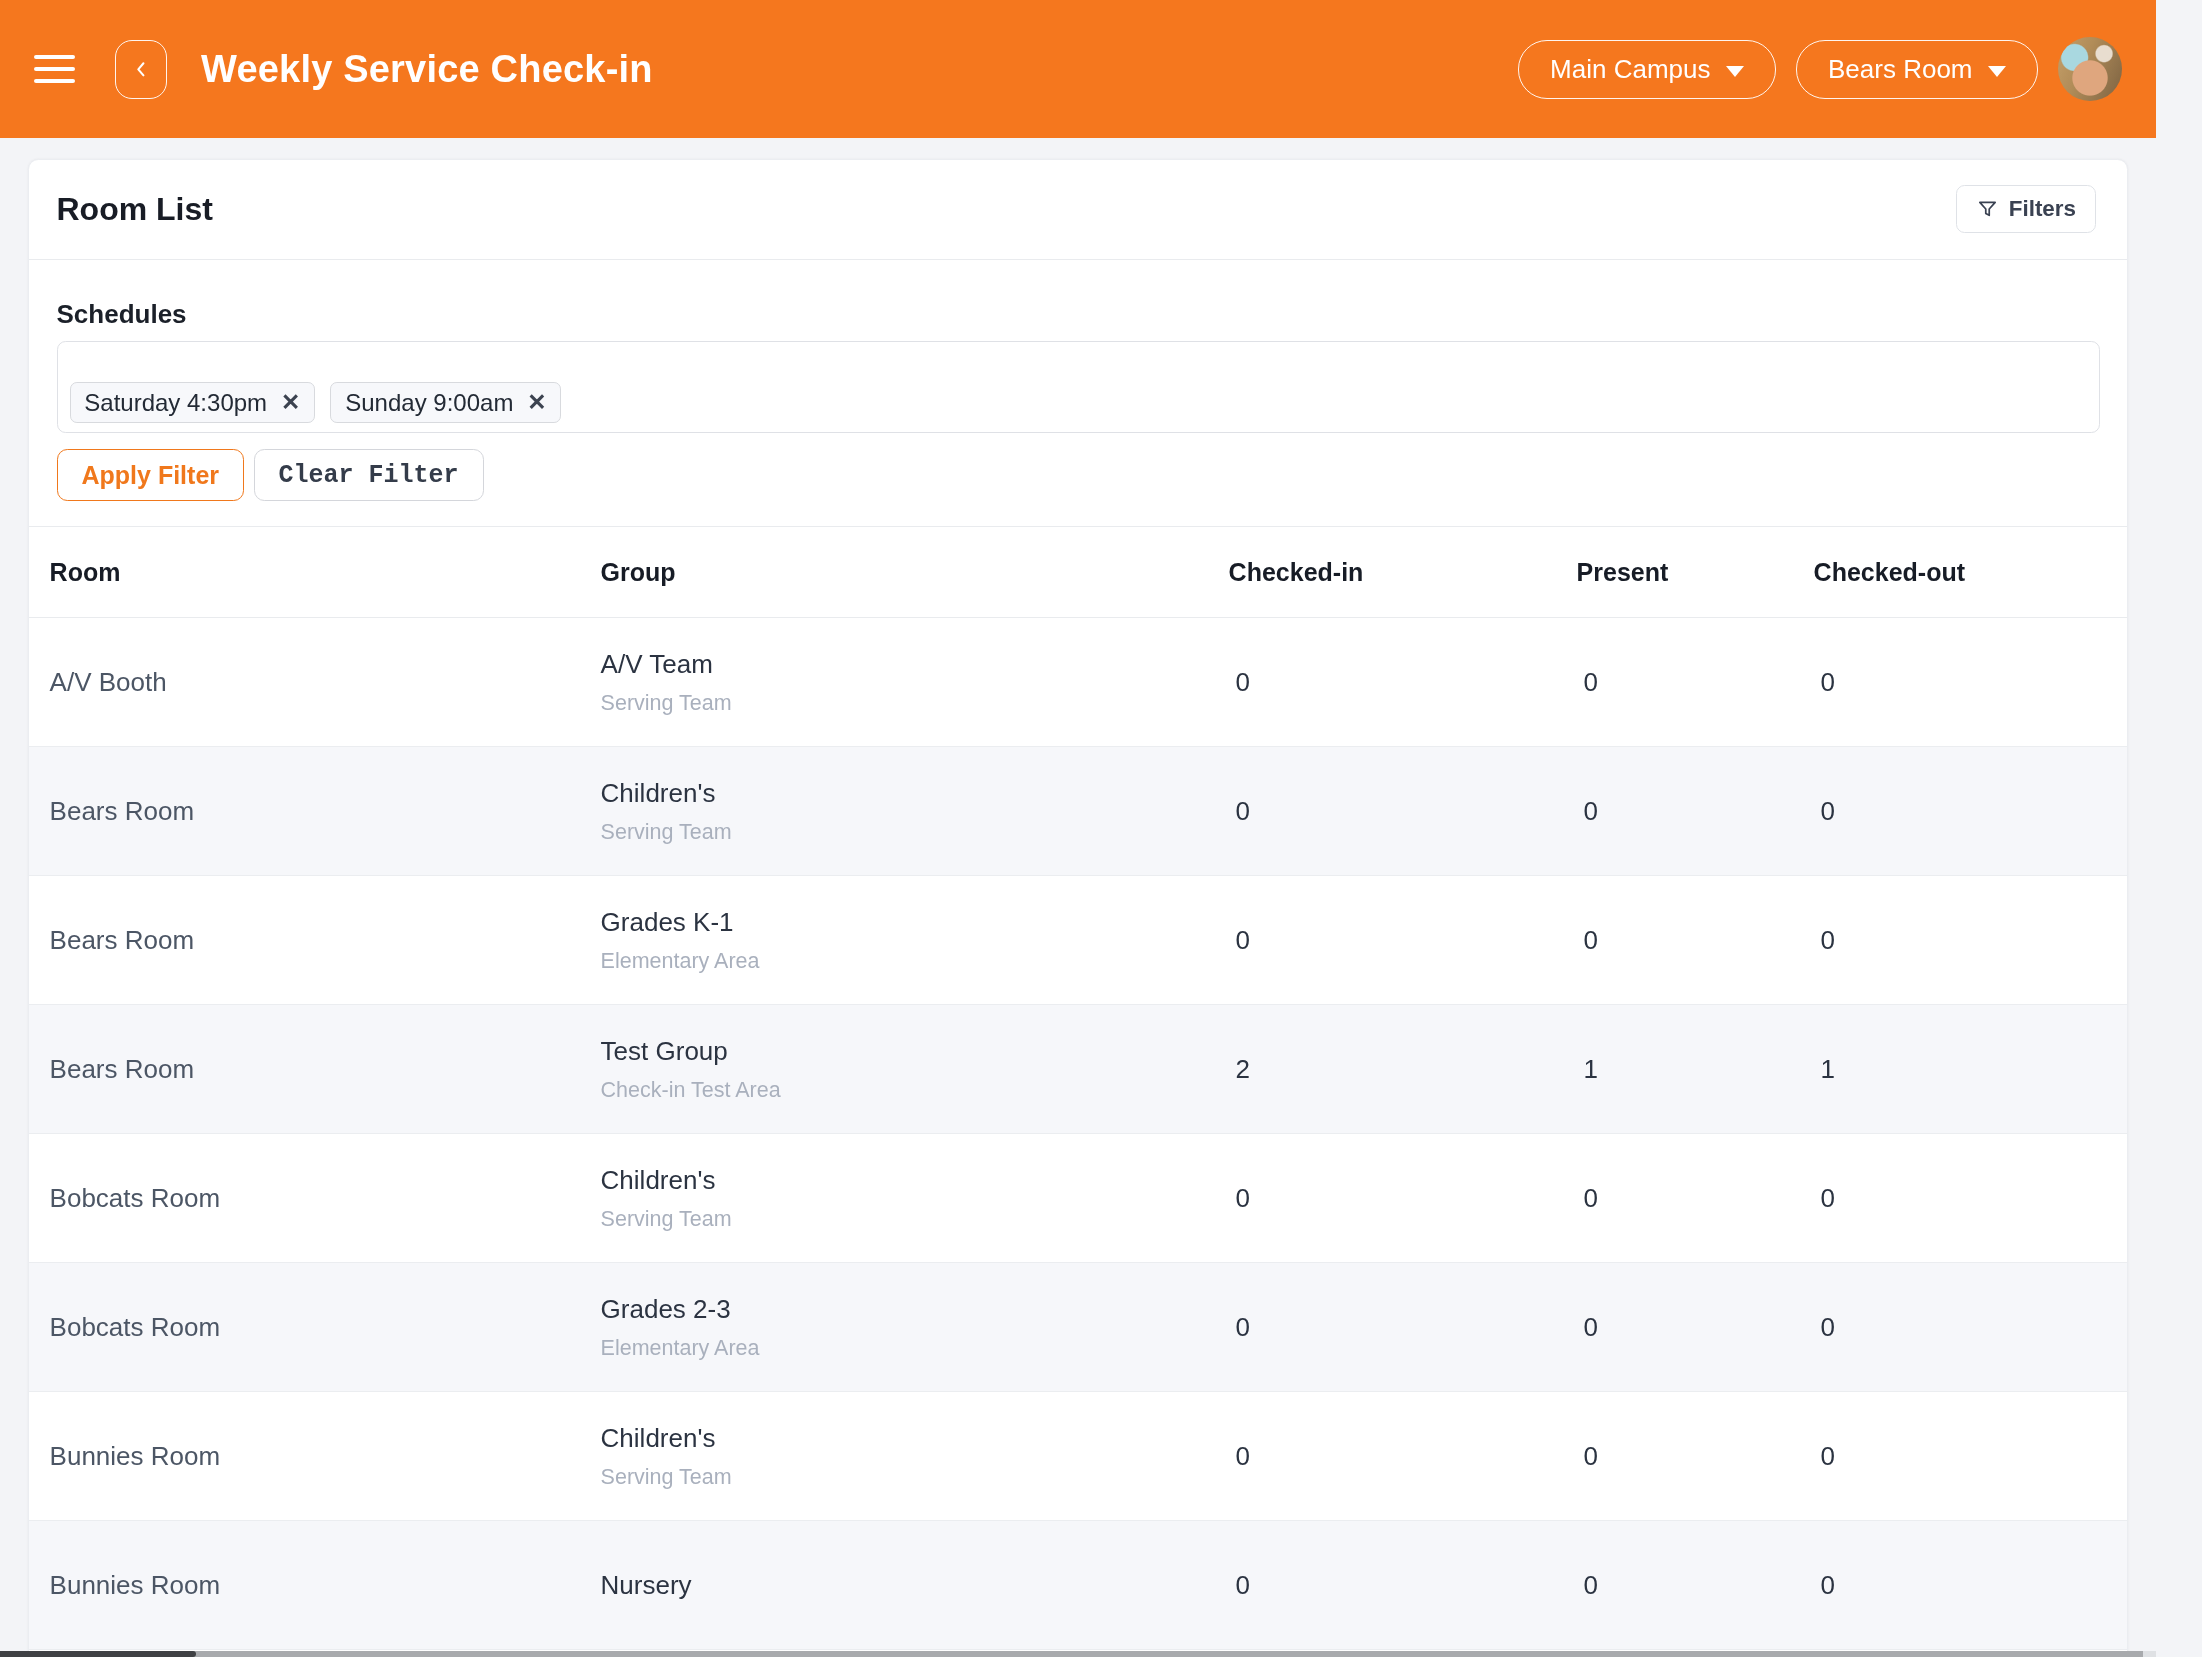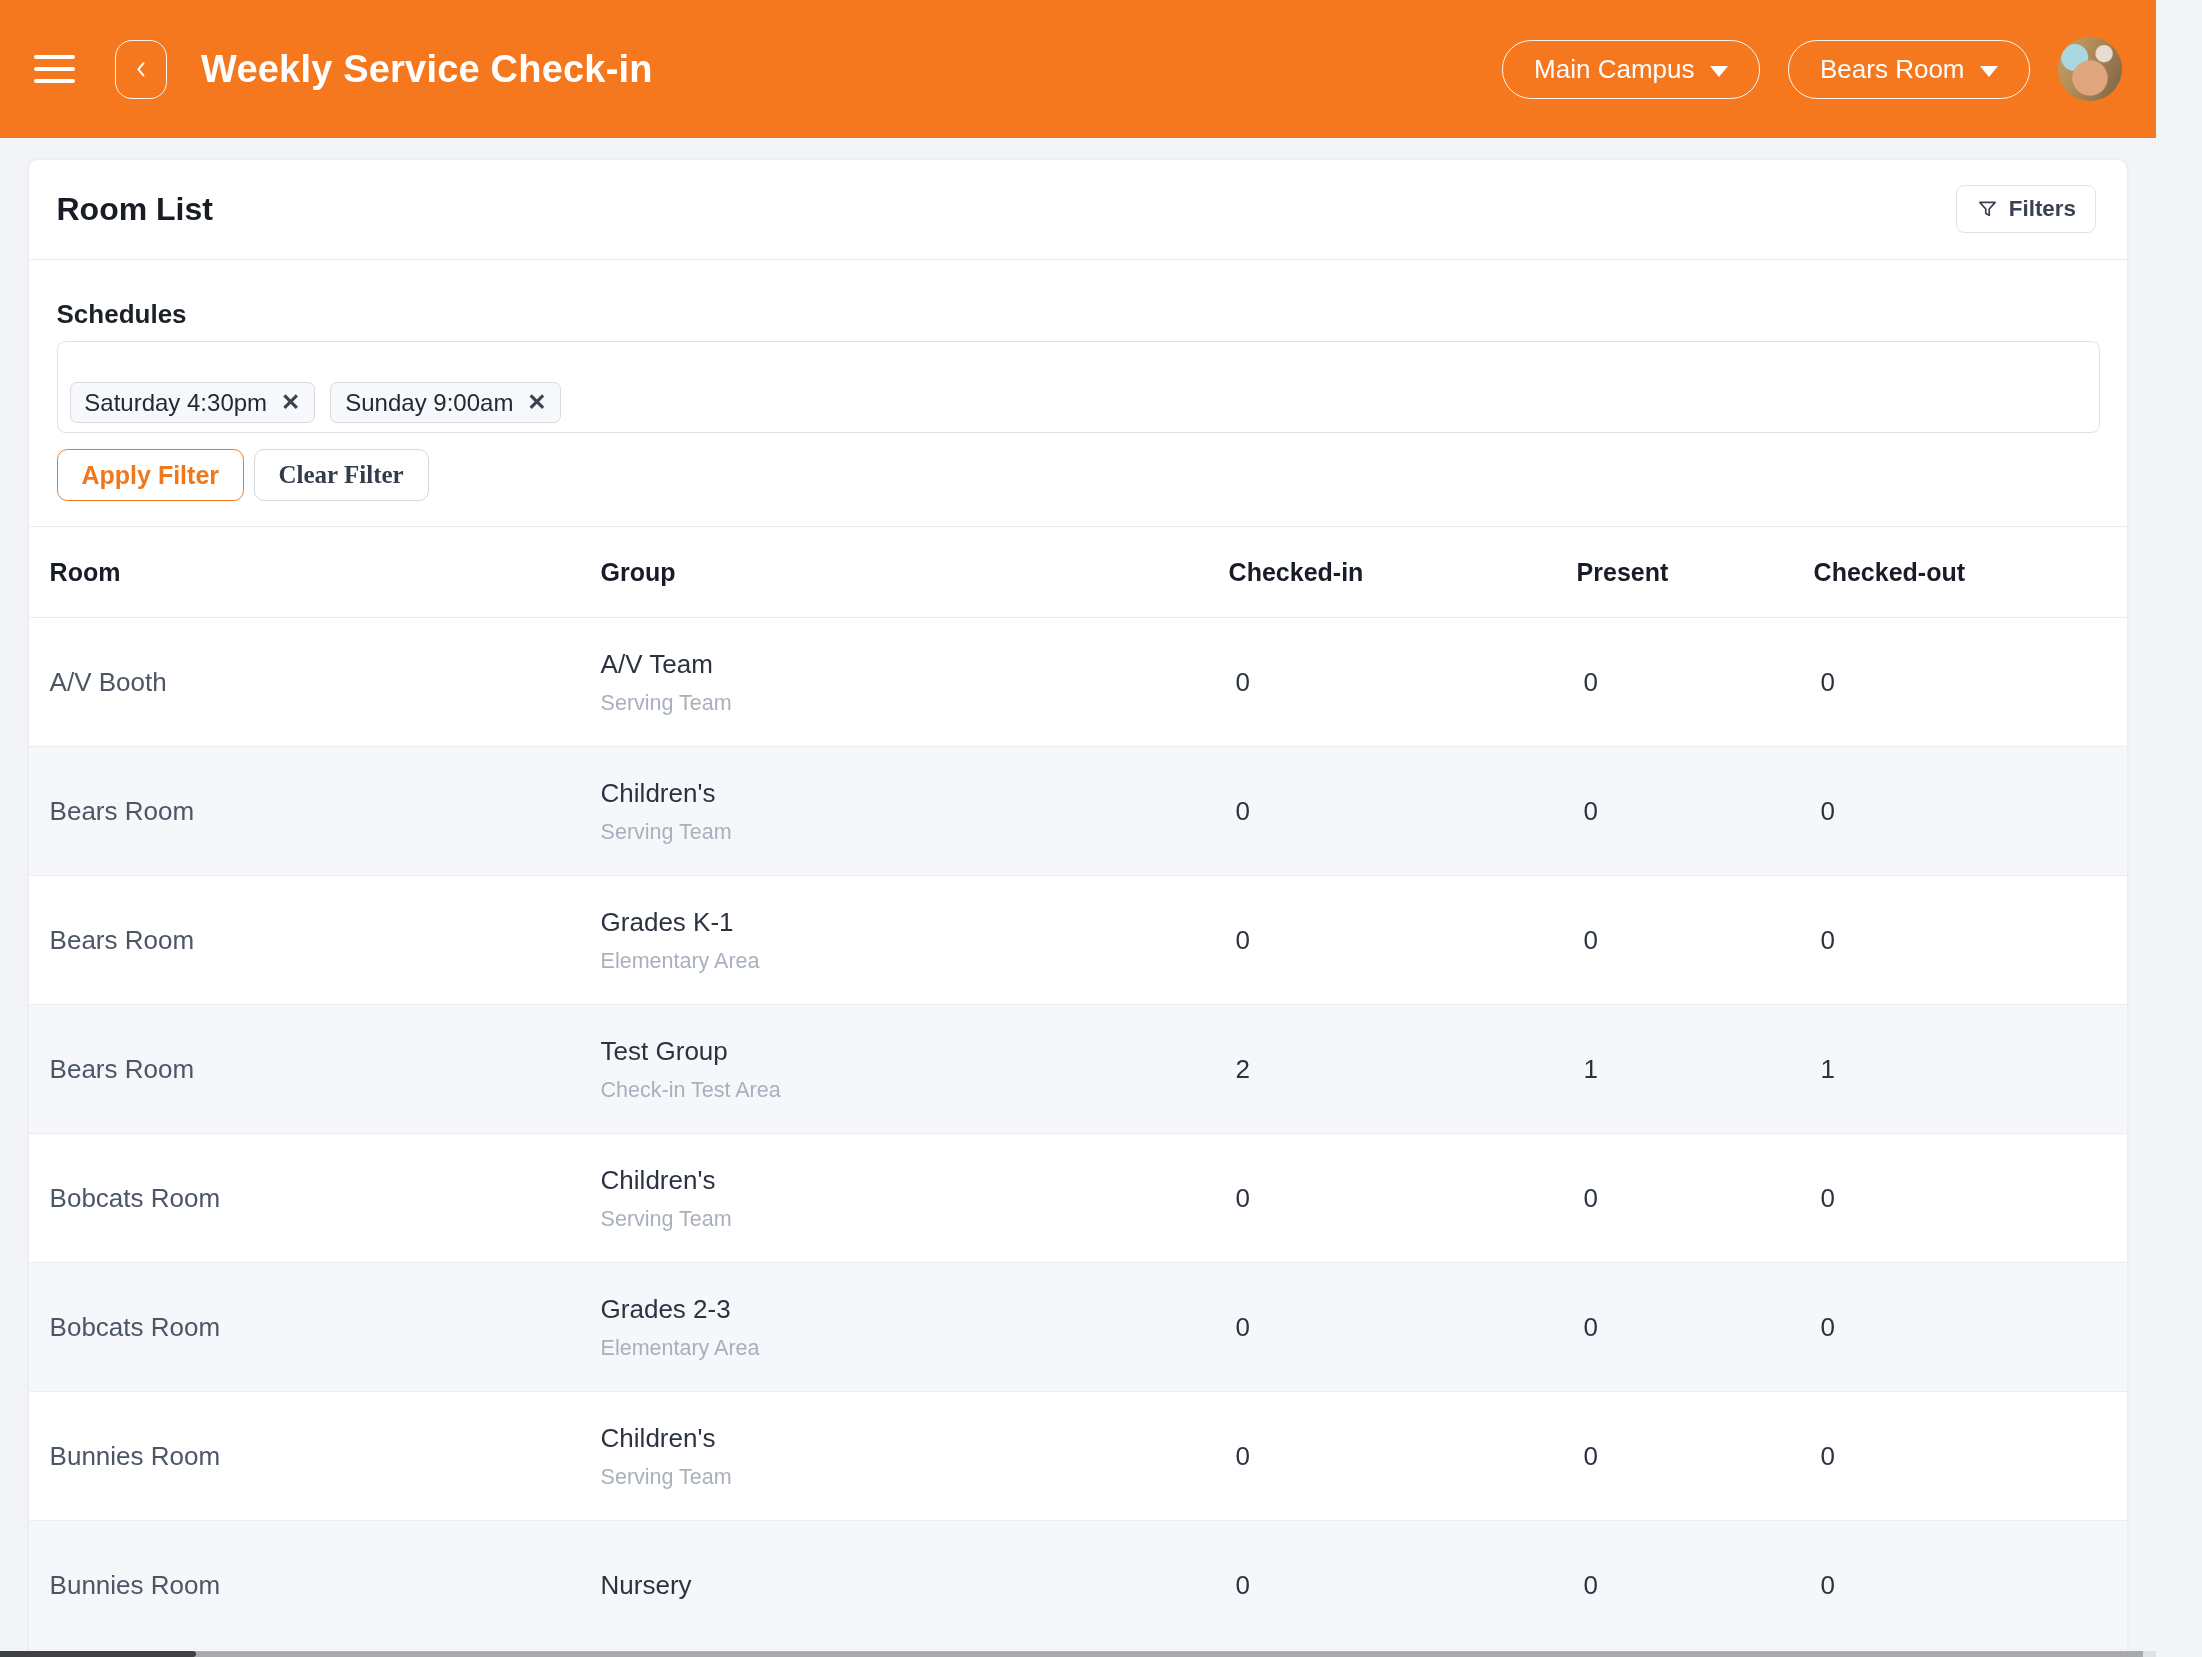--- a/index.html
+++ b/index.html
@@ -52,21 +52,21 @@
     font-size: 38px;
     font-weight: bold;
     color: #ffffff;
     letter-spacing: 0.2px;
     white-space: nowrap;
   }
   .topbar-right {
     margin-left: auto;
     display: flex;
     align-items: center;
-    gap: 28px;
+    gap: 20px;
   }
   .hdr-dd {
     height: 59px;
     border: 1.7px solid rgba(255,255,255,0.92);
     border-radius: 29px;
     background: transparent;
     color: #ffffff;
     font-size: 26px;
     font-family: inherit;
     padding: 0 31px;
@@ -196,21 +196,21 @@
     font-weight: bold;
     cursor: pointer;
   }
   .clear-btn {
     height: 52px;
     padding: 0 24px;
     background: #ffffff;
     border: 0.9px solid #d4d6db;
     border-radius: 10.3px;
     color: #343c4a;
-    font-family: Liberation Serif, serif;
+    font-family: Liberation Mono, monospace;
     font-size: 25px;
     font-weight: bold;
     cursor: pointer;
   }
 
   
   .thead, .trow {
     display: grid;
     grid-template-columns: 551px 628px 348px 237px 1fr;
     padding-left: 20.6px;

